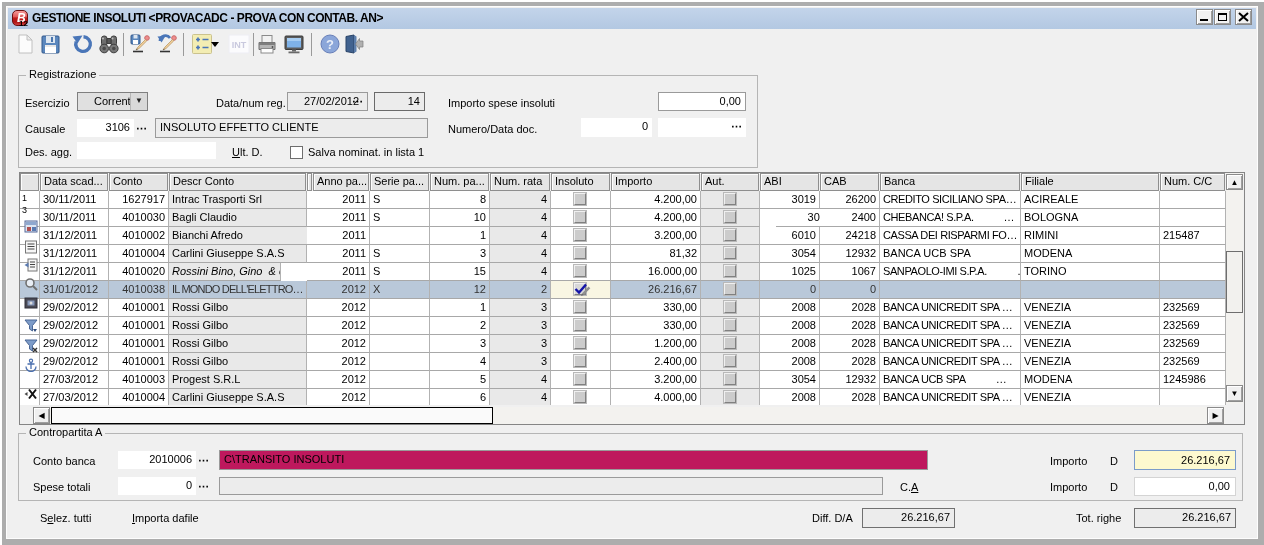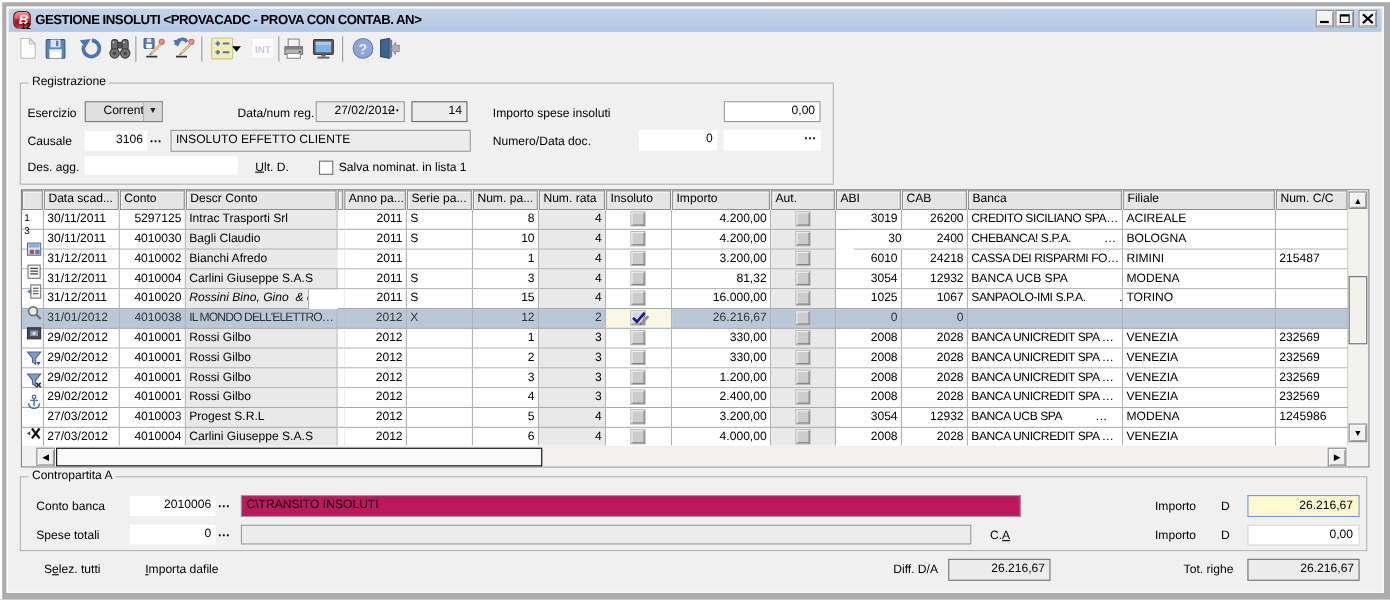--- a/index.html
+++ b/index.html
@@ -223,21 +223,21 @@
       <div class="hcell" style="left:740px; width:59px;">ABI</div>
       <div class="hcell" style="left:800px; width:59px;">CAB</div>
       <div class="hcell" style="left:860px; width:140px;">Banca</div>
       <div class="hcell" style="left:1001px; width:138px;">Filiale</div>
       <div class="hcell" style="left:1140px; width:65px;">Num. C/C</div>
     </div>
   <div id="gbody" style="position:absolute; left:0; top:18px; width:1206px; height:214px; overflow:hidden; background:#fff;">
       <div class="grow" style="top:0px;">
         <div class="gcell" style="left:0px; width:20px;background:#fff;"></div>
         <div class="gcell" style="left:20px; width:69px;">30/11/2011</div>
-        <div class="gcell gr" style="left:89px; width:60px;">5297125</div>
+        <div class="gcell gr" style="left:89px; width:60px;">1627917</div>
         <div class="gcell gray" style="left:149px; width:138px;">Intrac Trasporti Srl</div>
         <div class="gcell" style="left:287px; width:6px;"></div>
         <div class="gcell gr" style="left:293px; width:57px;">2011</div>
         <div class="gcell" style="left:350px; width:60px;">S</div>
         <div class="gcell gr" style="left:410px; width:60px;">8</div>
         <div class="gcell gr gray" style="left:470px; width:61px;">4</div>
         <div class="gcell" style="left:531px; width:60px;">
           <span class="cb" style="left:23px;"></span>
         </div>
         <div class="gcell gr" style="left:591px; width:90px;">4.200,00</div>

